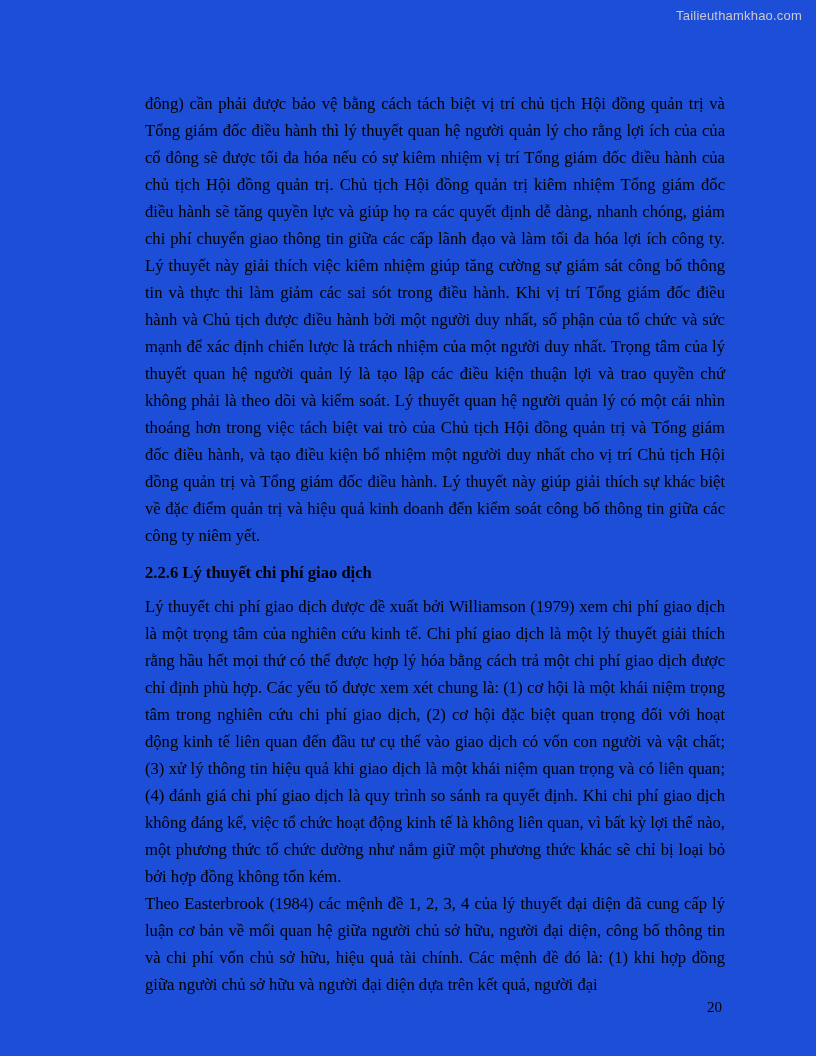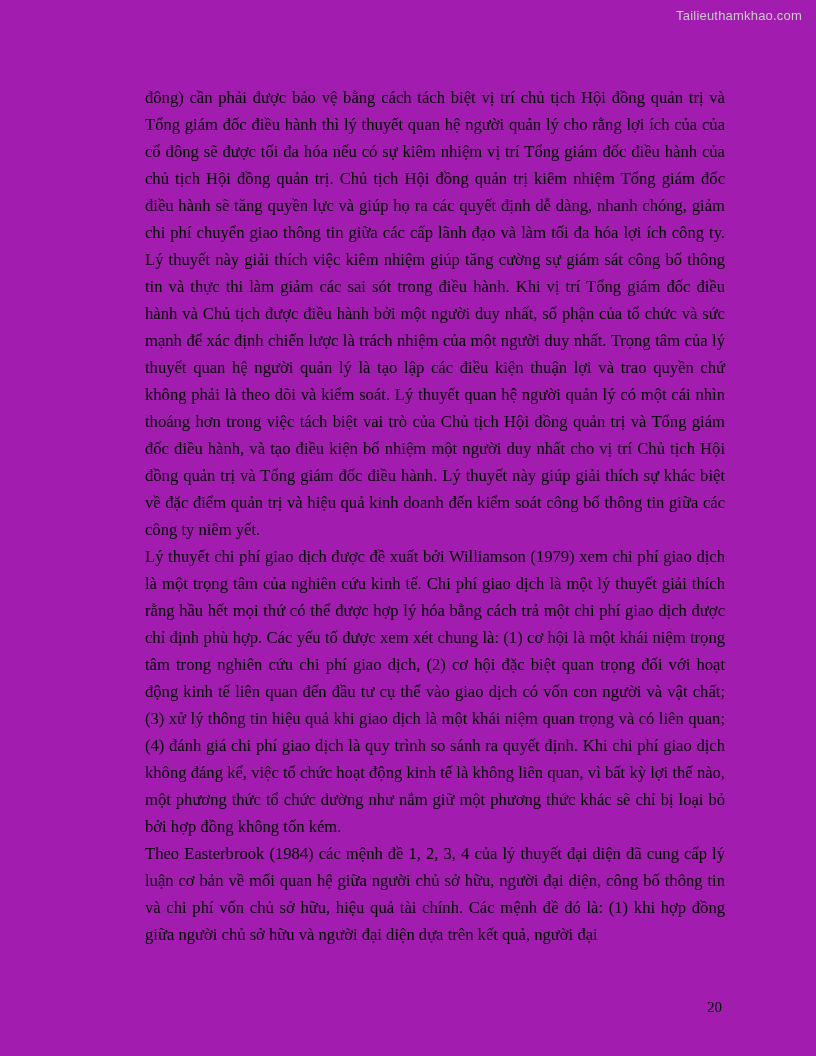--- a/index.html
+++ b/index.html
@@ -10,36 +10,36 @@
     width: 816px;
     height: 1056px;
     background: #ffffff;
     font-family: "Liberation Serif", "DejaVu Serif", serif;
     color: #000000;
   }
   .page {
     position: relative;
     width: 816px;
     height: 1056px;
-    background: #a21caf;
+    background: #1d4ed8;
     overflow: hidden;
   }
   .watermark {
     position: absolute;
     top: 8px;
     right: 14px;
     font-family: "Liberation Sans", "DejaVu Sans", sans-serif;
     font-size: 13px;
     color: #c9c9c9;
     letter-spacing: 0.2px;
   }
   .content {
     position: absolute;
     left: 145px;
-    top: 84px;
+    top: 90px;
     width: 580px;
     font-size: 16.6px;
     line-height: 27px;
   }
   .para {
     margin: 0;
     text-align: justify;
   }
   .heading {
     margin: 10px 0 7px 0;
@@ -60,20 +60,21 @@
 <body>
 
 <div class="page">
 
   <div class="watermark">Tailieuthamkhao.com</div>
 
   <div class="content">
 
     <p class="para">đông) cần phải được bảo vệ bằng cách tách biệt vị trí chủ tịch Hội đồng quản trị và Tổng giám đốc điều hành thì lý thuyết quan hệ người quản lý cho rằng lợi ích của của cổ đông sẽ được tối đa hóa nếu có sự kiêm nhiệm vị trí Tổng giám đốc điều hành của chủ tịch Hội đồng quản trị. Chủ tịch Hội đồng quản trị kiêm nhiệm Tổng giám đốc điều hành sẽ tăng quyền lực và giúp họ ra các quyết định dễ dàng, nhanh chóng, giảm chi phí chuyển giao thông tin giữa các cấp lãnh đạo và làm tối đa hóa lợi ích công ty. Lý thuyết này giải thích việc kiêm nhiệm giúp tăng cường sự giám sát công bố thông tin và thực thi làm giảm các sai sót trong điều hành. Khi vị trí Tổng giám đốc điều hành và Chủ tịch được điều hành bởi một người duy nhất, số phận của tổ chức và sức mạnh để xác định chiến lược là trách nhiệm của một người duy nhất. Trọng tâm của lý thuyết quan hệ người quản lý là tạo lập các điều kiện thuận lợi và trao quyền chứ không phải là theo dõi và kiểm soát.  Lý thuyết quan hệ người quản lý có một cái nhìn thoáng hơn trong việc tách biệt vai trò của Chủ tịch Hội đồng quản trị và Tổng giám đốc điều hành, và tạo điều kiện bổ nhiệm một người duy nhất cho vị trí Chủ tịch Hội đồng quản trị và Tổng giám đốc điều hành. Lý thuyết này giúp giải thích sự khác biệt về đặc điểm quản trị và hiệu quả kinh doanh đến kiểm soát công bố thông tin giữa các công ty niêm yết.</p>
 
+    <h2 class="heading">2.2.6 Lý thuyết chi phí giao dịch</h2>
 
     <p class="para">Lý thuyết chi phí giao dịch được đề xuất bởi Williamson (1979) xem chi phí giao dịch là một trọng tâm của nghiên cứu kinh tế. Chi phí giao dịch là một lý thuyết giải thích rằng hầu hết mọi thứ có thể được hợp lý hóa bằng cách trả một chi phí giao dịch được chỉ định phù hợp. Các yếu tố được xem xét chung là: (1) cơ hội là một khái niệm trọng tâm trong nghiên cứu chi phí giao dịch, (2) cơ hội đặc biệt quan trọng đối với hoạt động kinh tế liên quan đến đầu tư cụ thể vào giao dịch có vốn con người và vật chất; (3) xử lý thông tin hiệu quả khi giao dịch là một khái niệm quan trọng và có liên quan; (4) đánh giá chi phí giao dịch là quy trình so sánh ra quyết định. Khi chi phí giao dịch không đáng kể, việc tổ chức hoạt động kinh tế là không liên quan, vì bất kỳ lợi thế nào, một phương thức tổ chức dường như nắm giữ một phương thức khác sẽ chỉ bị loại bỏ bởi hợp đồng không tốn kém.</p>
 
 
     <p class="para">Theo Easterbrook (1984) các mệnh đề 1, 2, 3, 4 của lý thuyết đại diện đã cung cấp lý luận cơ bản về mối quan hệ giữa người chủ sở hữu, người đại diện, công bố thông tin và chi phí vốn chủ sở hữu, hiệu quả tài chính. Các mệnh đề đó là: (1) khi hợp đồng giữa người chủ sở hữu và người đại diện dựa trên kết quả, người đại</p>
 
   </div>
 
   <div class="page-number">20</div>
 

